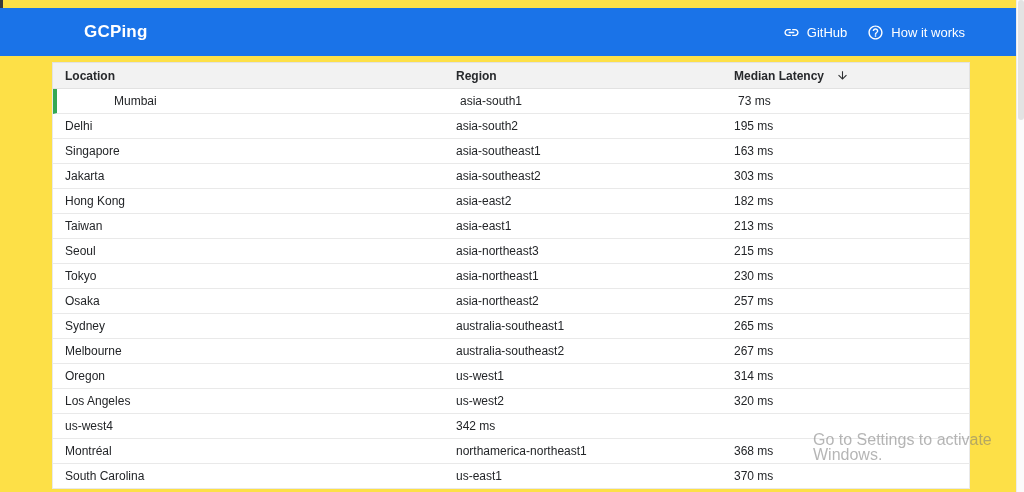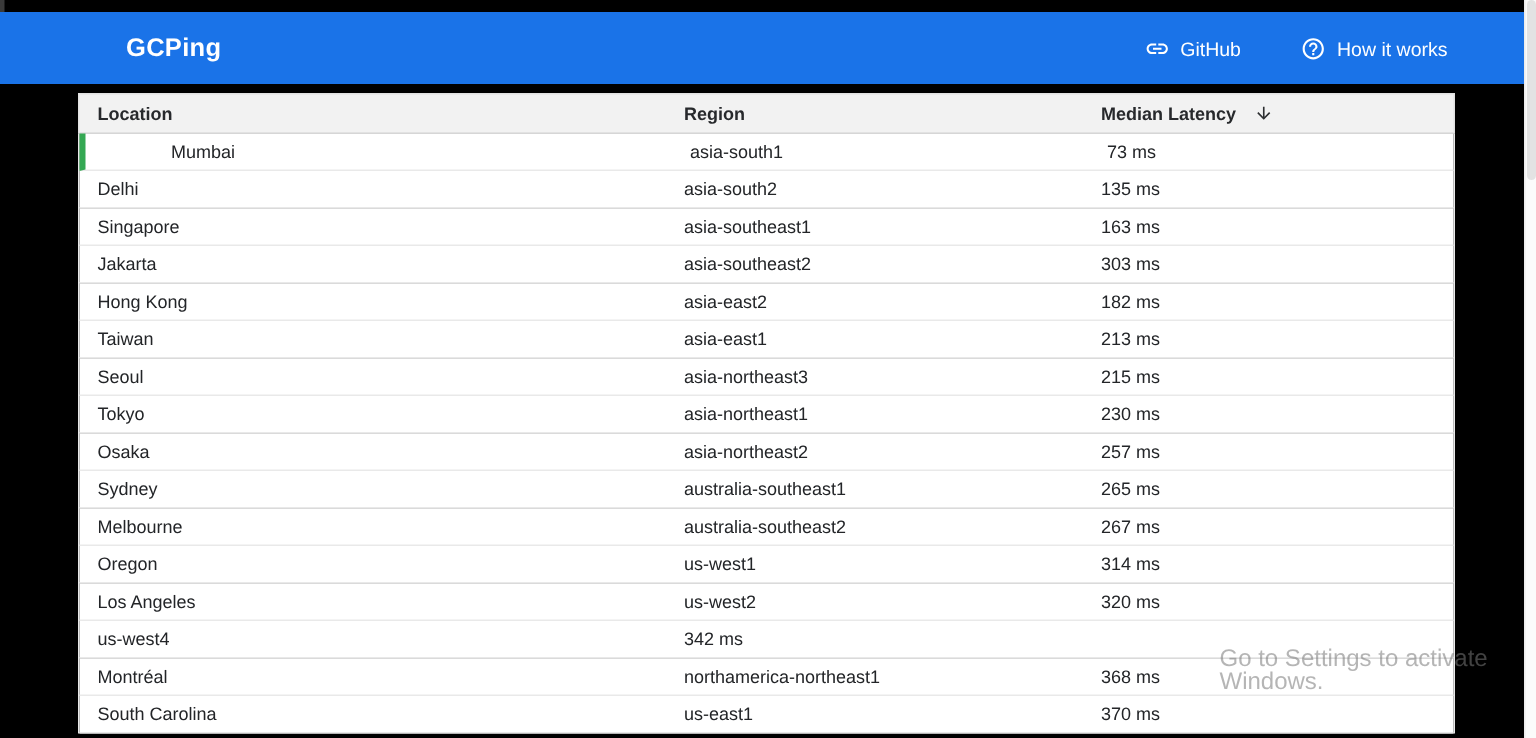--- a/index.html
+++ b/index.html
@@ -1,25 +1,25 @@
 <!DOCTYPE html>
 <html><head>
 <meta charset="utf-8">
 <style>
   * { margin:0; padding:0; box-sizing:border-box; }
   html,body { width:1024px; height:492px; background:#ffffff; overflow:hidden;
               font-family:"Liberation Sans", sans-serif; }
-  .stage { position:relative; width:1024px; height:492px; background:#000000; }
+  .stage { position:relative; width:1024px; height:492px; background:#fde047; }
 
   
   .app-header { position:absolute; top:8px; left:0; width:1016px; height:48px;
                 background:#1a73e8; display:flex; align-items:center;
                 justify-content:space-between; padding:0 51px 0 84px; }
   .app-title { color:#ffffff; font-size:17px; font-weight:700; letter-spacing:.2px; }
-  .nav { display:flex; gap:40px; }
+  .nav { display:flex; gap:20px; }
   .nav-link { display:flex; align-items:center; gap:7px; color:#ffffff;
               font-size:13px; font-weight:500; cursor:pointer; }
   .nav-link svg { width:17px; height:17px; fill:#ffffff; display:block; }
 
   
   .scrollbar { position:absolute; top:0; right:0; width:8px; height:492px;
                background:#fbfbfb; border-left:1px solid #ececec; }
   .scroll-thumb { position:absolute; top:0; left:1px; width:6px; height:120px;
                   background:#e3e3e3; border-radius:3px; }
 
@@ -90,21 +90,21 @@
     </div>
     <div class="tbody">
         <div class="trow fastest">
       <div>Mumbai</div>
       <div>asia-south1</div>
       <div>73 ms</div>
     </div>
         <div class="trow">
       <div>Delhi</div>
       <div>asia-south2</div>
-      <div>135 ms</div>
+      <div>195 ms</div>
     </div>
         <div class="trow">
       <div>Singapore</div>
       <div>asia-southeast1</div>
       <div>163 ms</div>
     </div>
         <div class="trow">
       <div>Jakarta</div>
       <div>asia-southeast2</div>
       <div>303 ms</div>

